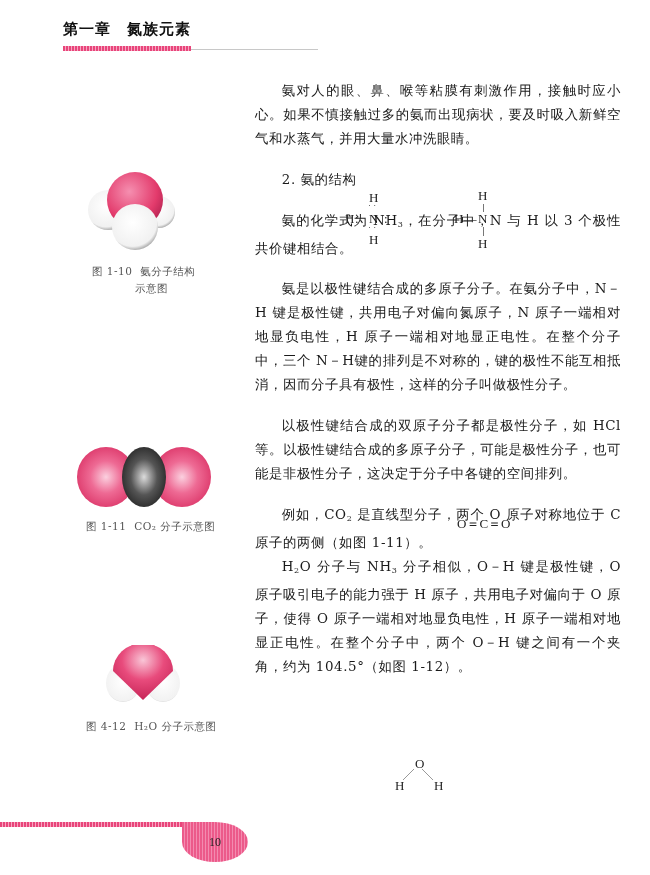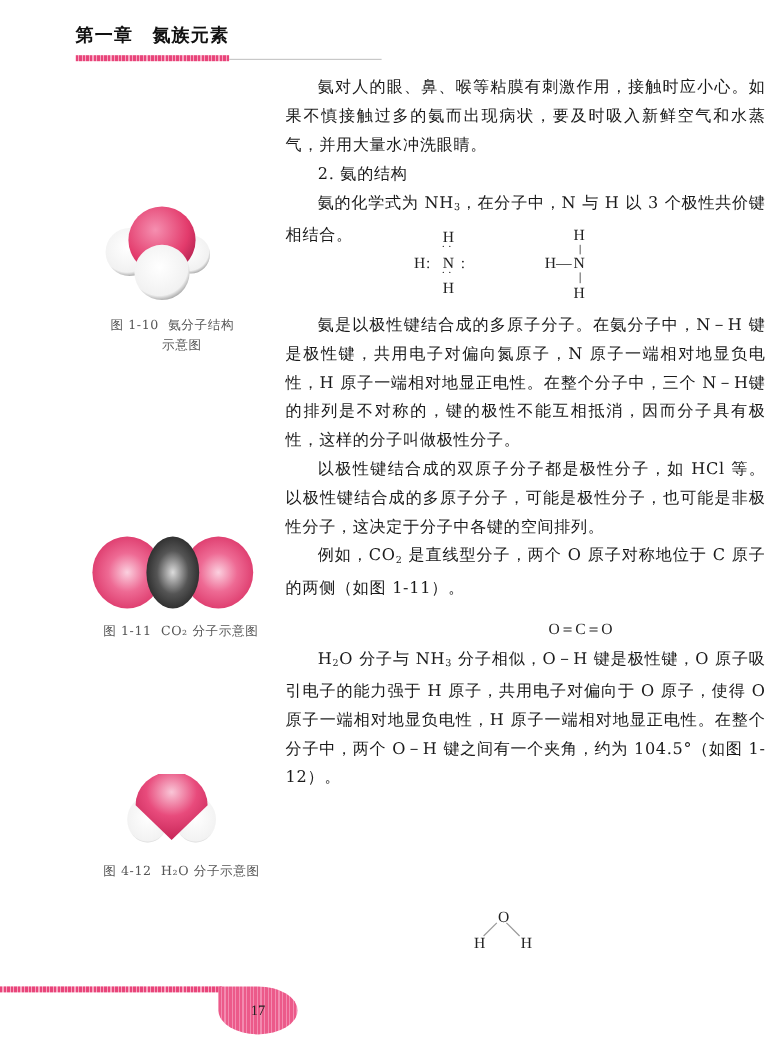--- a/index.html
+++ b/index.html
@@ -20,21 +20,21 @@
   }
   .header-rule {
     position: absolute; left: 191px; top: 49px; width: 127px; height: 1px;
     background: #c8c8c8;
   }
   .text-col {
     position: absolute; left: 238px; width: 400px;
     font-size: 13.4px; line-height: 24px; letter-spacing: 0.6px;
     text-align: justify;
   }
-  .para { margin: 0; text-indent: 2em; }
+  .para { margin: 17px; text-indent: 2em; }
   .formula {
     position: absolute; font-family: "Liberation Serif", "DejaVu Serif", serif;
     font-size: 13px; color: #222;
   }
   .caption {
     position: absolute; font-size: 10.5px; color: #555; letter-spacing: 0.5px;
     line-height: 17px;
   }
   .footer-stripe {
     position: absolute; left: 0; top: 822px; width: 185px; height: 5px;
@@ -167,14 +167,14 @@
   <ellipse cx="18" cy="38" rx="17" ry="19" fill="url(#gH2)"></ellipse>
   <ellipse cx="58" cy="38" rx="17" ry="19" fill="url(#gH2)"></ellipse>
   <path d="M8 26 A30 28 0 0 1 68 26 L38 55 Z" fill="url(#gO2)"></path>
 </svg>
 <div class="caption" style="left:86px;top:718px;">
   <span>图 4-12</span>&nbsp;&nbsp;<span>H₂O 分子示意图</span>
 </div>
 
 <div class="footer-stripe"></div>
 <div class="page-oval">
-  <span>17</span>
+  <span>10</span>
 </div>
 
 </body></html>

